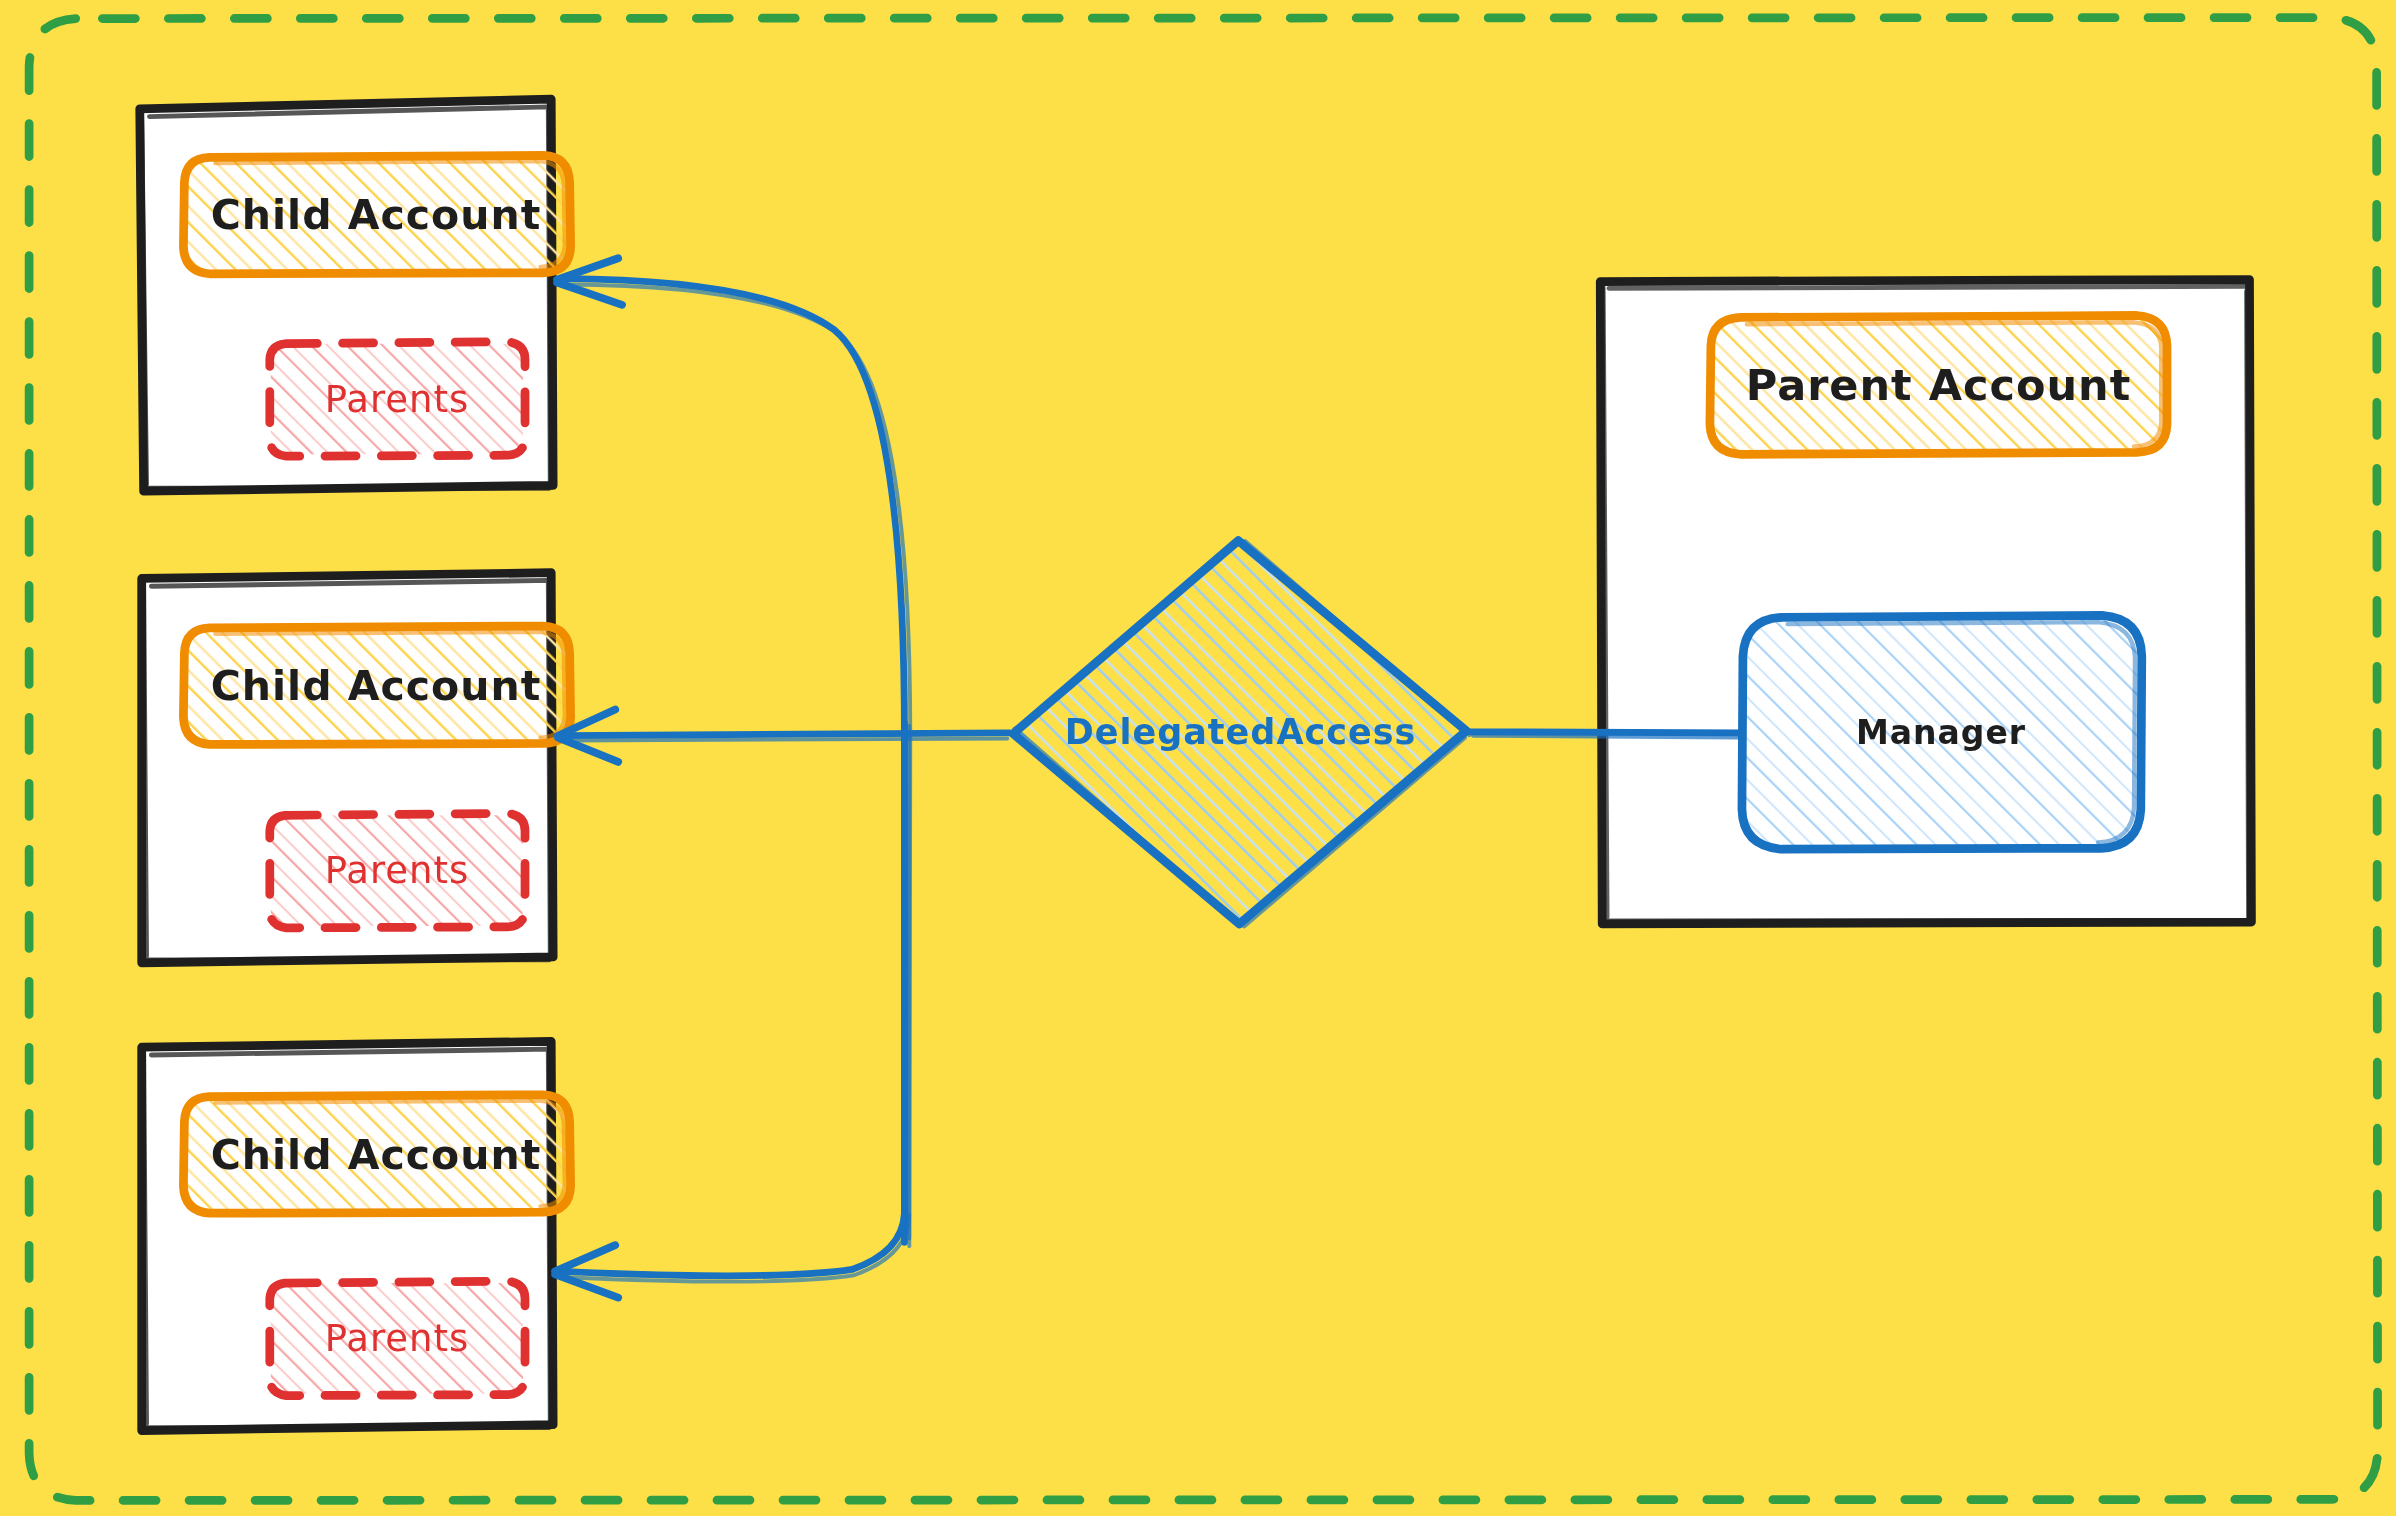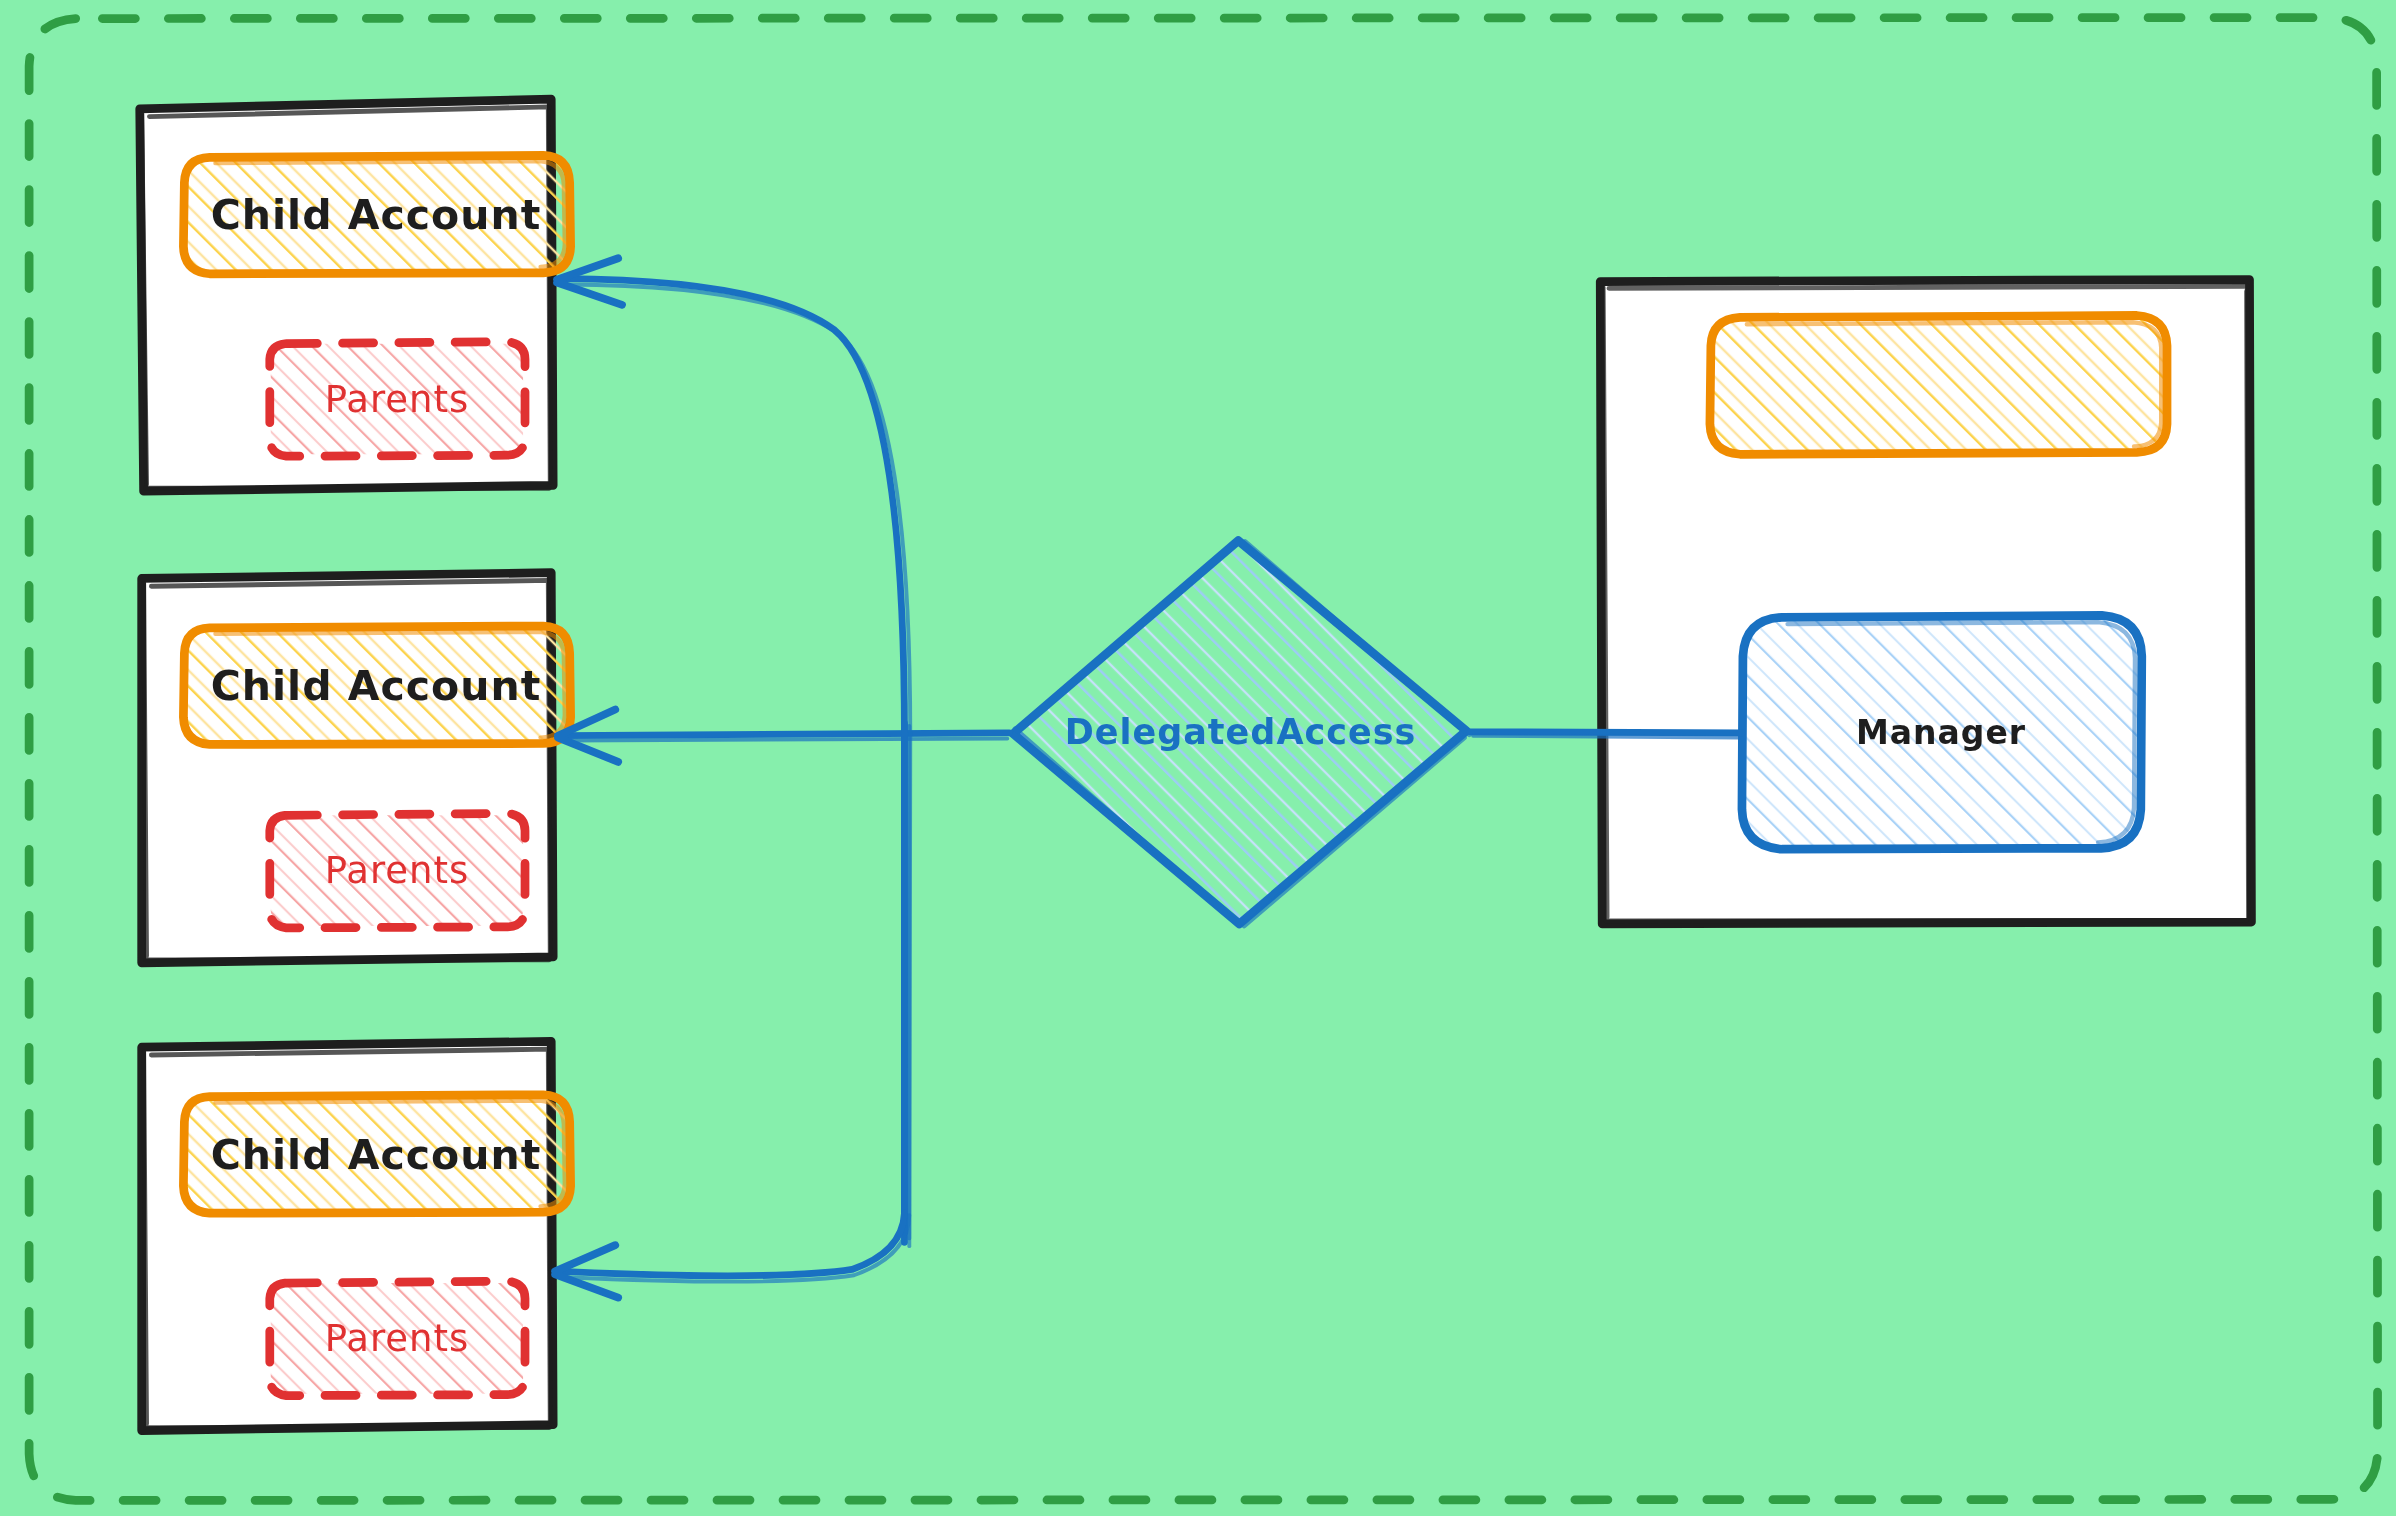--- a/index.html
+++ b/index.html
@@ -8,21 +8,21 @@
     padding: 0;
     background: #ffffff;
   }
   body {
     font-family: "DejaVu Sans", sans-serif;
   }
   #canvas {
     position: relative;
     width: 2397px;
     height: 1517px;
-    background: #86efac;
+    background: #fde047;
     overflow: hidden;
   }
   #sketch {
     position: absolute;
     top: 0;
     left: 0;
     width: 2397px;
     height: 1517px;
   }
   .node-label {
@@ -173,20 +173,21 @@
 
   <div class="node-label lbl-dark" style="left:184px; top:157px; width:384px; height:115px; font-size:41px;">Child Account</div>
   <div class="node-label lbl-red" style="left:271px; top:344px; width:252px; height:111px; font-size:37px;">Parents</div>
 
   <div class="node-label lbl-dark" style="left:184px; top:628px; width:384px; height:115px; font-size:41px;">Child Account</div>
   <div class="node-label lbl-red" style="left:271px; top:815px; width:252px; height:111px; font-size:37px;">Parents</div>
 
   <div class="node-label lbl-dark" style="left:184px; top:1097px; width:384px; height:115px; font-size:41px;">Child Account</div>
   <div class="node-label lbl-red" style="left:271px; top:1283px; width:252px; height:111px; font-size:37px;">Parents</div>
 
+  <div class="node-label lbl-dark" style="left:1713px; top:318px; width:451px; height:133px; font-size:43px;">Parent Account</div>
   <div class="node-label lbl-dark" style="left:1744px; top:618px; width:394px; height:229px; font-size:33px;">Manager</div>
 
   <div class="node-label lbl-blue" style="left:1061px; top:670px; width:359px; height:126px; font-size:35px; flex-direction:row;">
     <span>Delegated</span>
     <span>Access</span>
   </div>
 
 </div>
 
 

